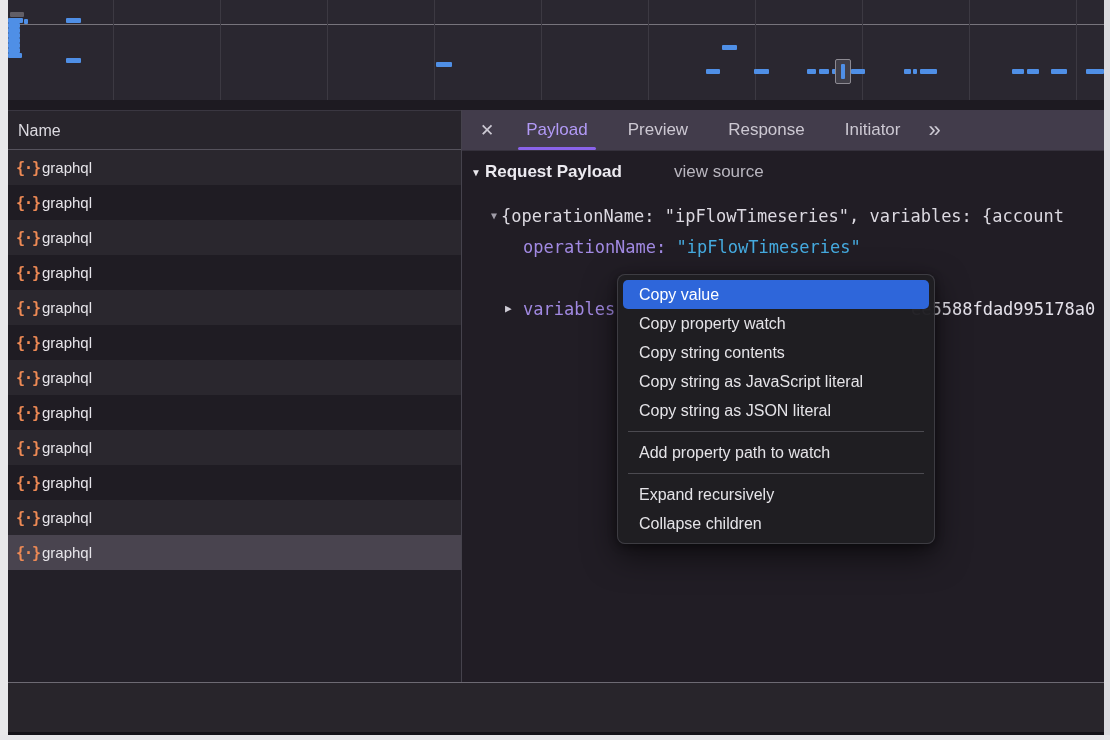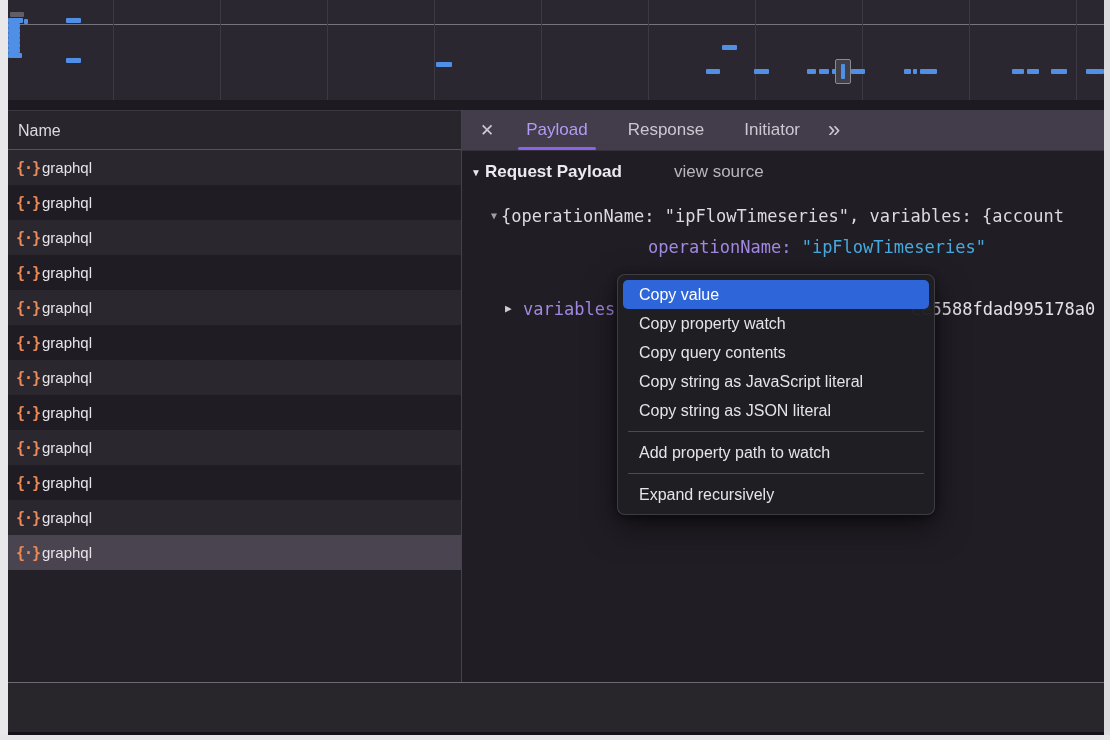--- a/index.html
+++ b/index.html
@@ -46,21 +46,21 @@
   .payload{position:absolute;left:0;top:41px;width:649px;height:531px;background:#211d25;
            font-family:"DejaVu Sans Mono",monospace;font-size:17px;color:#dcd9e1;}
   .pl-header{position:absolute;top:11px;left:9px;display:flex;align-items:center;
              font-family:"Liberation Sans",sans-serif;}
   .tri{font-size:10px;color:#e9e7ec;margin-right:4px;}
   .tri.gray{color:#a09da8;}
   .pl-title{font-size:17px;font-weight:bold;color:#eceaf0;}
   .view-source{font-size:17px;color:#b9b6bf;margin-left:52px;}
   .pl-line{position:absolute;left:0;width:649px;height:31px;display:flex;align-items:center;box-sizing:border-box;}
   .pl-line.summary{top:49px;padding-left:29px;}
-  .pl-line.row-op{top:80px;padding-left:61px;justify-content:center;}
+  .pl-line.row-op{top:80px;padding-left:61px;}
   .pl-line.row-query{top:111px;padding-left:61px;background:var(--payload-selected);}
   .pl-line.row-vars{top:142px;padding-left:43px;}
   .k{color:var(--key-purple);}
   .v{color:var(--string-cyan);}
   .w{color:#e4e1ea;}
   .sel-text{color:#ded9e8;}
   .sp{white-space:pre;}
   .frag-right{position:absolute;left:449px;white-space:pre;}
   .vars-tri{width:18px;font-size:11px;color:#cfccd6;}
 
@@ -183,20 +183,21 @@
         </div>
     </div>
 
     <div class="v-divider"></div>
 
     <div class="right-panel">
       <div class="tab-bar">
         <span class="close">✕</span>
         <span id="tabs-container" style="display:flex;">
             <div class="tab active">Payload</div>
+            <div class="tab">Preview</div>
             <div class="tab">Response</div>
             <div class="tab">Initiator</div>
           </span>
         <span class="overflow">»</span>
       </div>
 
       <div class="payload">
         <div class="pl-header">
           <span class="tri">▼</span>
           <span class="pl-title">Request Payload</span>
@@ -227,21 +228,22 @@
     <div class="footer"></div>
     <div class="win-bottom-line"></div>
   </div>
 
   <div class="edge-right"></div>
   <div class="edge-bottom"></div>
 
   <div class="context-menu" id="ctx-menu">
       <div class="menu-item hl">Copy value</div>
       <div class="menu-item">Copy property watch</div>
-      <div class="menu-item">Copy query contents</div>
+      <div class="menu-item">Copy string contents</div>
       <div class="menu-item">Copy string as JavaScript literal</div>
       <div class="menu-item">Copy string as JSON literal</div>
       <div class="menu-sep"></div>
       <div class="menu-item">Add property path to watch</div>
       <div class="menu-sep"></div>
       <div class="menu-item">Expand recursively</div>
+      <div class="menu-item">Collapse children</div>
     </div>
 </div>
 
 </body></html>

